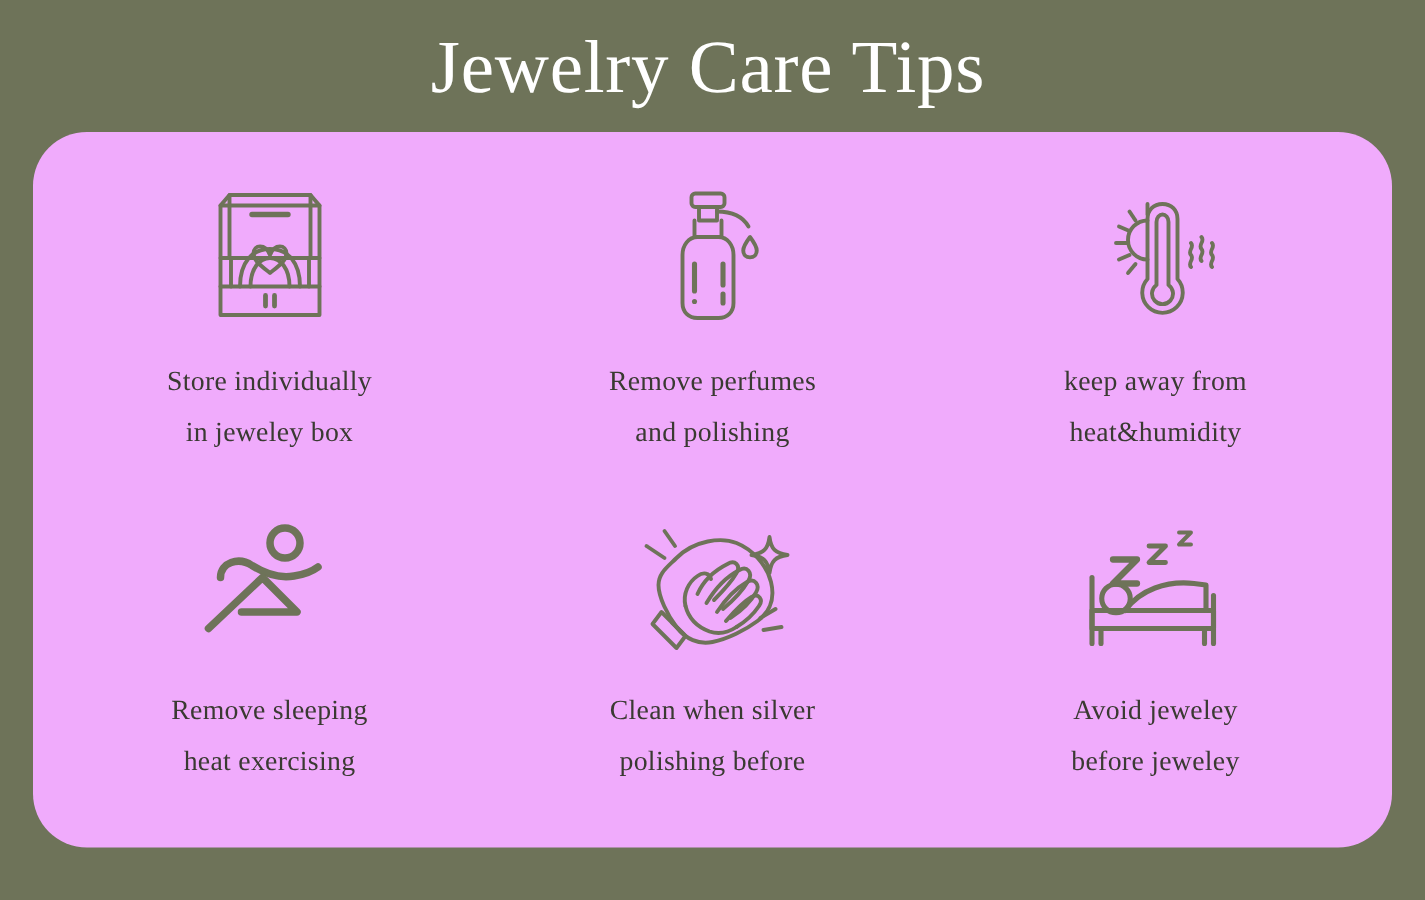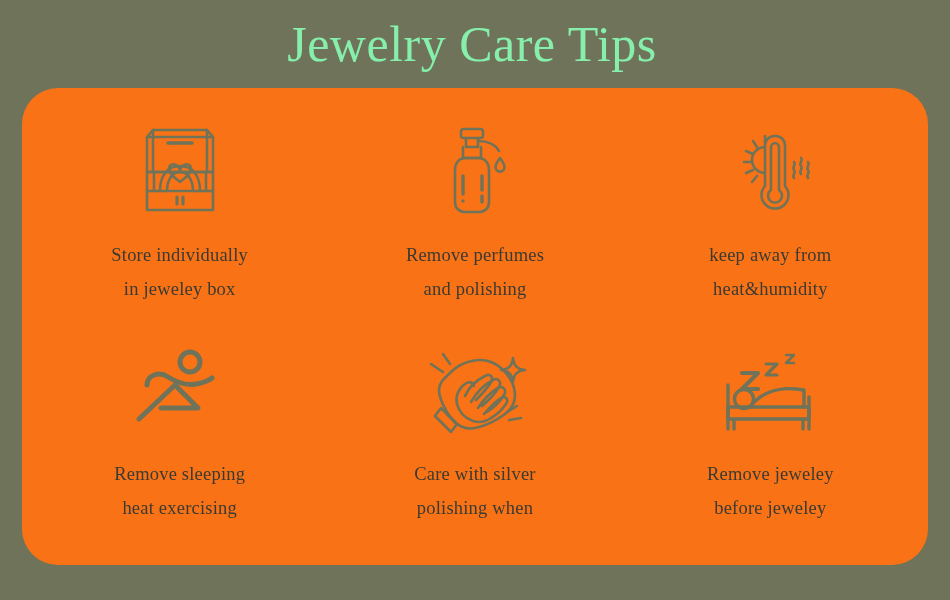--- a/index.html
+++ b/index.html
@@ -21,34 +21,34 @@
     box-sizing: border-box;
   }
   .poster-title {
     position: absolute;
     top: 0;
     left: 0;
     width: 944px;
     height: 88px;
     line-height: 88px;
     text-align: center;
-    color: #86efac;
+    color: #ffffff;
     font-family: "Liberation Serif", "DejaVu Serif", serif;
     font-size: 50px;
     font-weight: 400;
     letter-spacing: 0.5px;
     white-space: nowrap;
   }
   .card {
     position: absolute;
     left: 22px;
     top: 88px;
     width: 906px;
     height: 477px;
-    background: #f97316;
+    background: #f0abfc;
     border-radius: 36px;
     box-sizing: border-box;
   }
   .grid {
     position: absolute;
     left: 0;
     top: 0;
     width: 906px;
     height: 477px;
     display: grid;
@@ -228,22 +228,22 @@
                      C91 32 88 29 80 28 C88 27 91 24 92 16 Z"></path>
 
             <line x1="10" y1="22" x2="22" y2="30"></line>
             <line x1="22" y1="12" x2="29" y2="22"></line>
 
             <line x1="96" y1="64" x2="86" y2="70"></line>
             <line x1="100" y1="76" x2="88" y2="78"></line>
           </svg>
         </div>
         <div class="tip-text">
-          <span class="tip-line">Care with silver</span>
-          <span class="tip-line">polishing when</span>
+          <span class="tip-line">Clean when silver</span>
+          <span class="tip-line">polishing before</span>
         </div>
       </div>
 
       <div class="tip">
         <div class="tip-icon">
           <svg width="108" height="92" viewBox="0 0 108 92" fill="none" stroke="#6E7359" stroke-width="3.4" stroke-linecap="round" stroke-linejoin="round">
 
             <line x1="12" y1="40" x2="12" y2="84"></line>
             <line x1="93" y1="52" x2="93" y2="84"></line>
 
@@ -255,20 +255,20 @@
             <circle cx="28" cy="54" r="9.5"></circle>
 
             <path d="M34 62 C44 48 62 42 80 44 L88 45 L88 62"></path>
 
             <path d="M26 28 L42 28 L26 44 L42 44" stroke-width="4.2"></path>
             <path d="M50 19 L61 19 L50 30 L61 30" stroke-width="3.2"></path>
             <path d="M70 10 L78 10 L70 18 L78 18" stroke-width="2.6"></path>
           </svg>
         </div>
         <div class="tip-text">
-          <span class="tip-line">Remove jeweley</span>
+          <span class="tip-line">Avoid jeweley</span>
           <span class="tip-line">before jeweley</span>
         </div>
       </div>
 
     </div>
   </div>
 </div>
 
 </body></html>

